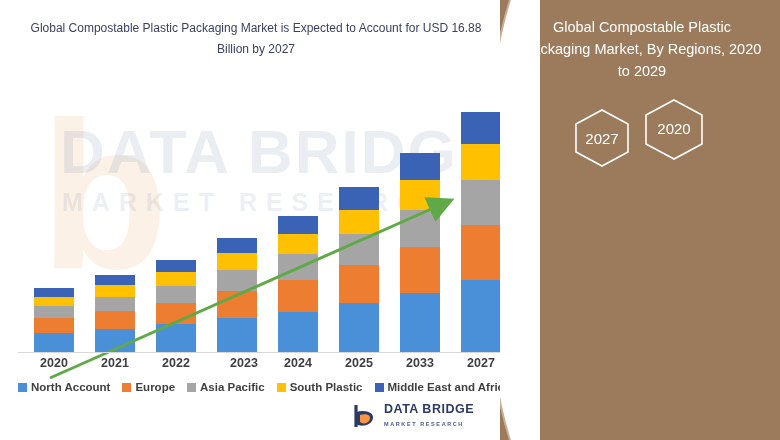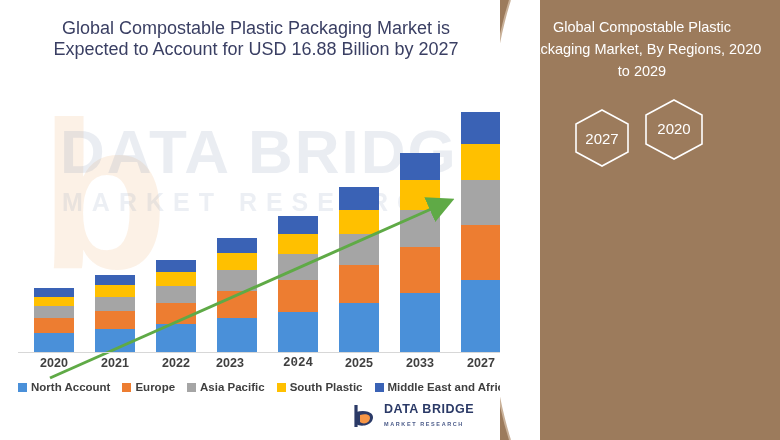--- a/index.html
+++ b/index.html
@@ -14,21 +14,21 @@
   #root { position:absolute; inset:0; }
 
   
   .left-panel {
     position:absolute; left:0; top:0; width:540px; height:440px;
     background:#ffffff; overflow:hidden;
   }
   .headline {
     position:absolute; left:26px; top:18px; width:460px;
     text-align:center;
-    font-size:18px; line-height:21px; color:#3a3f63;
+    font-size:12px; line-height:21px; color:#3a3f63;
     font-family:"Liberation Sans", sans-serif;
   }
 
   
   .watermark {
     position:absolute; left:0; top:96px; width:540px; height:240px;
     pointer-events:none; user-select:none;
   }
   .wm-text {
     position:absolute; left:60px; top:20px; width:520px;
@@ -196,22 +196,22 @@
         </defs>
         <line x1="50" y1="198" x2="438" y2="26" stroke="#5faa46" stroke-width="3" marker-end="url(#ah)"></line>
       </svg>
     </div>
 
     <div class="axis-line"></div>
     <div class="xlabels" id="xlabels">
         <div class="xlabel" style="left: 24px;">2020</div>
         <div class="xlabel" style="left: 85px;">2021</div>
         <div class="xlabel" style="left: 146px;">2022</div>
-        <div class="xlabel" style="left: 200px;">2023</div>
-        <div class="xlabel" style="left: 268px; font-family: Liberation Mono, monospace;">2024</div>
+        <div class="xlabel" style="left: 214px;">2023</div>
+        <div class="xlabel" style="left: 268px;">2024</div>
         <div class="xlabel" style="left: 329px; text-align: center;">2025</div>
         <div class="xlabel" style="left: 390px;">2033</div>
         <div class="xlabel" style="left: 451px;">2027</div>
       </div>
 
     <div class="legend" id="legend">
         <div class="legend-item">
           <span class="legend-swatch" style="background: rgb(74, 144, 217);"></span>
           <span class="legend-label">North Account</span>
         </div>

